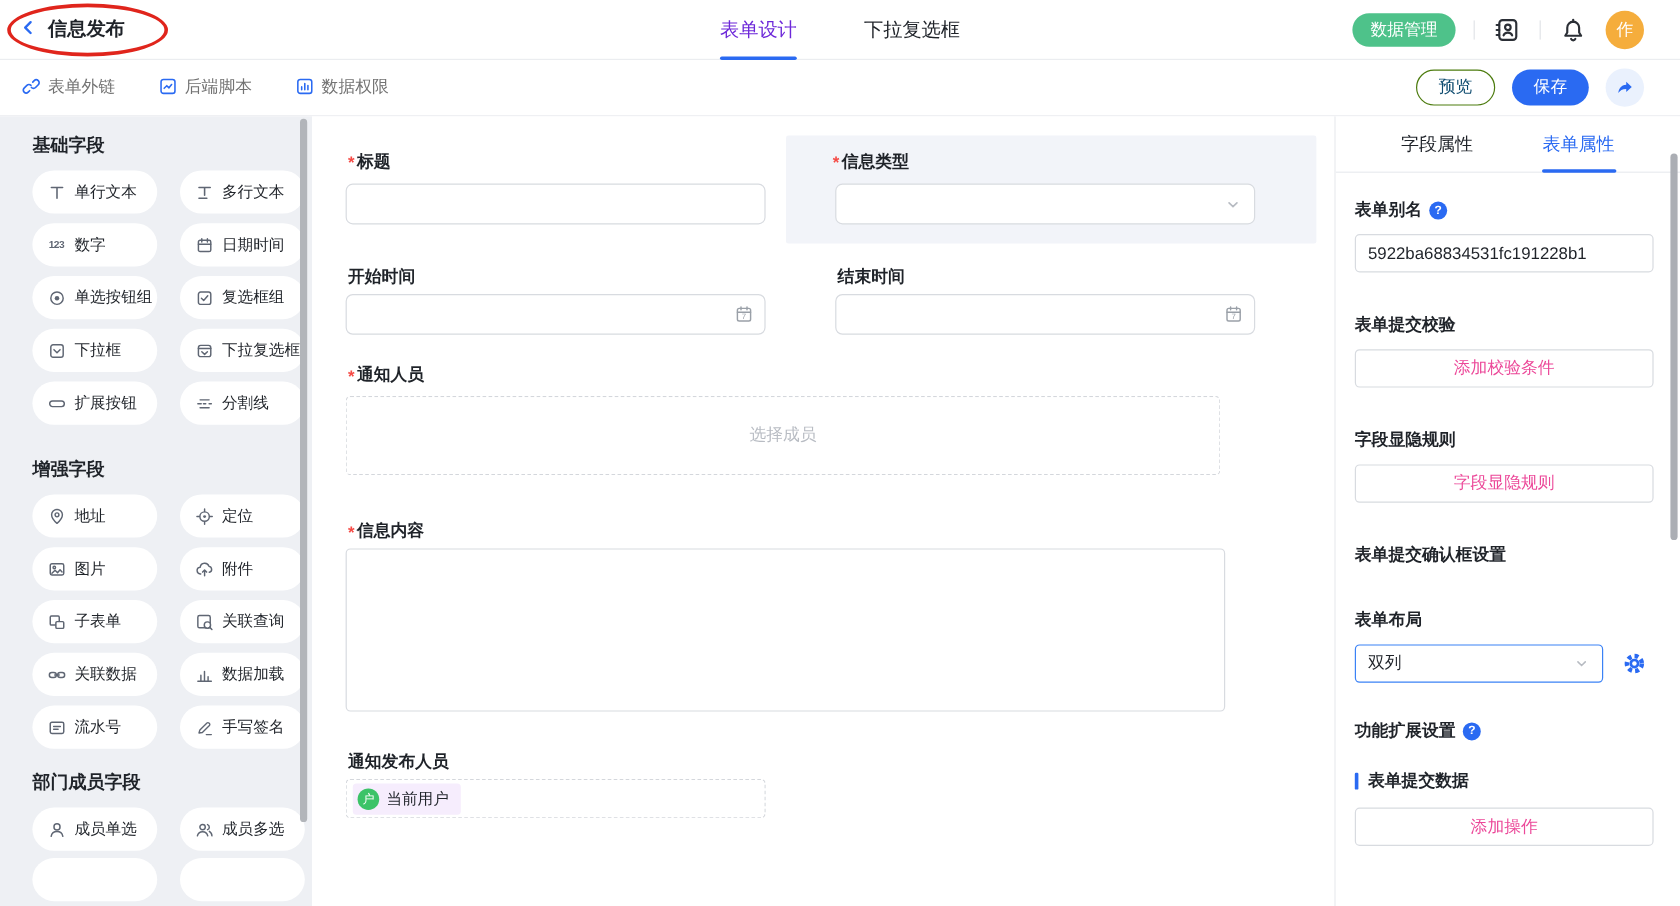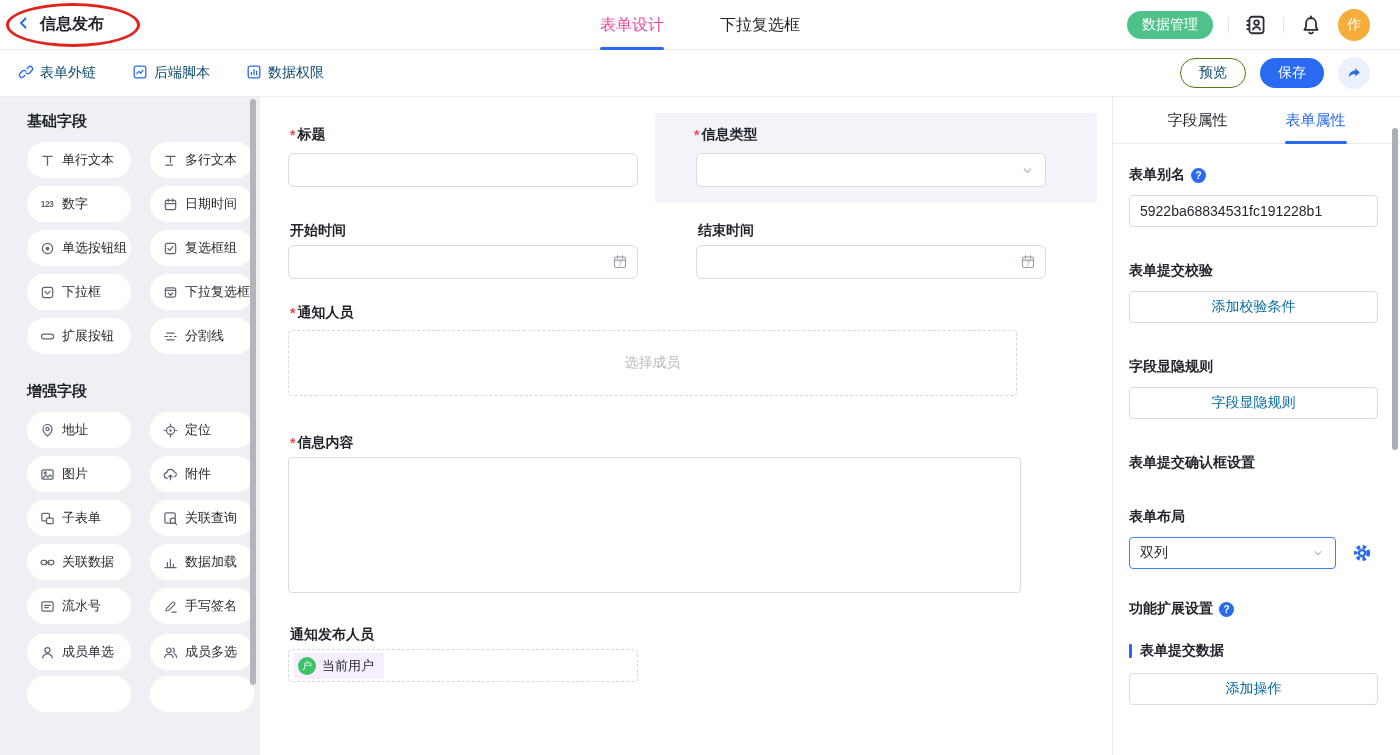--- a/index.html
+++ b/index.html
@@ -9,36 +9,36 @@
   
   .hdr { position:relative; height:50px; background:#fff; border-bottom:1px solid #ebedf0;
     display:flex; align-items:center; padding:0 30px 0 16px; }
   .hdr-back { display:flex; align-items:center; gap:8px; cursor:pointer; }
   .hdr-back-title { font-size:16px; font-weight:600; }
   .annotation-ellipse { position:absolute; left:6px; top:3px; width:134px; height:44px;
     border:3px solid #e0251c; border-radius:50%; pointer-events:none; z-index:20; }
   .hdr-tabs { position:absolute; left:50%; top:0; transform:translateX(-50%); height:50px;
     display:flex; gap:56px; align-items:center; }
   .htab { position:relative; height:50px; display:flex; align-items:center; font-size:16px; cursor:pointer; }
-  .htab.active { color:#ec4899; }
+  .htab.active { color:#6d28d9; }
   .htab .underline { position:absolute; left:50%; transform:translateX(-50%); bottom:0;
     width:64px; height:3px; background:#2a6af2; border-radius:2px; }
   .hdr-right { margin-left:auto; display:flex; align-items:center; gap:15px; }
   .btn-green { background:#4ec28a; color:#fff; border:none; height:28px; padding:0 15px;
     border-radius:14px; font-size:14px; cursor:pointer; }
   .vdiv { width:1px; height:16px; background:#e2e4e8; }
   .hicon { width:24px; height:24px; display:flex; align-items:center; justify-content:center; cursor:pointer; }
   .avatar { width:32px; height:32px; border-radius:50%; background:#f5ad3c; color:#fff;
     display:flex; align-items:center; justify-content:center; font-size:14px; cursor:pointer; }
 
   
   .subbar { height:47px; background:#fff; border-bottom:1px solid #ebedf0;
     display:flex; align-items:center; padding:0 30px 0 18px; }
   .sublinks { display:flex; gap:36px; }
-  .sublink { display:flex; align-items:center; gap:6px; color:#0c4a6e; font-size:14px; cursor:pointer; }
+  .sublink { display:flex; align-items:center; gap:6px; color:#737373; font-size:14px; cursor:pointer; }
   .subbar-right { margin-left:auto; display:flex; align-items:center; gap:14px; }
   .btn-outline { height:30px; padding:0 18px; border-radius:15px; border:1px solid #4d7c0f;
     color:#0c4a6e; background:#fff; font-size:14px; cursor:pointer; }
   .btn-primary { height:30px; padding:0 18px; border-radius:15px; border:none;
     color:#fff; background:#2a6af2; font-size:14px; cursor:pointer; }
   .btn-share { width:32px; height:32px; border-radius:50%; background:#eaf1fd; border:none;
     display:flex; align-items:center; justify-content:center; cursor:pointer; }
 
   
   .main { display:flex; height:658px; }
@@ -92,21 +92,21 @@
   .ptab.active { color:#2a6af2; }
   .ptab .underline { position:absolute; left:50%; transform:translateX(-50%); bottom:0;
     width:62px; height:3px; background:#2a6af2; border-radius:2px; }
   .pbody { padding:21px 22px 0 16px; }
   .plabel { font-size:14px; font-weight:600; display:flex; align-items:center; gap:6px; height:20px; }
   .help { width:15px; height:15px; border-radius:50%; background:#2a6af2; color:#fff; font-size:10px;
     font-weight:700; display:flex; align-items:center; justify-content:center; cursor:pointer; }
   .pinput { width:100%; height:32px; border:1px solid #d8dbe0; border-radius:4px; padding:0 10px;
     font-size:14px; font-family:inherit; margin-top:10px; color:#1f2329; }
   .pbtn { width:100%; height:32px; border:1px solid #d8dbe0; border-radius:4px; background:#fff;
-    font-size:14px; color:#0369a1; margin-top:10px; cursor:pointer; font-family:inherit; }
+    font-size:14px; color:#ec4899; margin-top:10px; cursor:pointer; font-family:inherit; }
   .mtop34 { margin-top:34px; } .mtop30 { margin-top:30px; } .mtop22 { margin-top:22px; }
   .layout-row { display:flex; align-items:center; gap:10px; margin-top:10px; }
   .pselect { flex:1; height:32px; border:1px solid #3b82f6; border-radius:4px; display:flex;
     align-items:center; justify-content:space-between; padding:0 10px; cursor:pointer; }
   .gear-btn { width:32px; height:32px; border:none; background:#fff; display:flex; align-items:center;
     justify-content:center; cursor:pointer; }
   .sub-label { display:flex; align-items:center; gap:8px; font-size:14px; font-weight:600; height:20px; }
   .blue-bar { width:3px; height:14px; background:#2a6af2; border-radius:1px; }
   .panel-thumb { position:absolute; right:2px; top:31px; width:6px; height:322px;
     background:#abaeb4; border-radius:3px; cursor:pointer; }
@@ -380,20 +380,21 @@
         <span class="pic">
             <svg width="15" height="15" viewBox="0 0 16 16" fill="none" stroke="currentColor" stroke-width="1.2" stroke-linecap="round" stroke-linejoin="round">
               <path d="M3 12.6l.8-2.6 6.3-6.3a1.2 1.2 0 0 1 1.7 0l.5.5a1.2 1.2 0 0 1 0 1.7L6 12.2l-3 .4z"></path>
               <path d="M9.5 14H14"></path>
             </svg>
           </span>
         <span>手写签名</span>
       </div>
     </div>
 
+    <div class="sec-title mt19">部门成员字段</div>
     <div class="pill-grid tight">
       <div class="pill">
         <span class="pic">
             <svg width="15" height="15" viewBox="0 0 16 16" fill="none" stroke="currentColor" stroke-width="1.3" stroke-linecap="round">
               <circle cx="8" cy="5.4" r="2.7"></circle>
               <path d="M2.8 13.8a5.3 5.3 0 0 1 10.4 0"></path>
             </svg>
           </span>
         <span>成员单选</span>
       </div>

